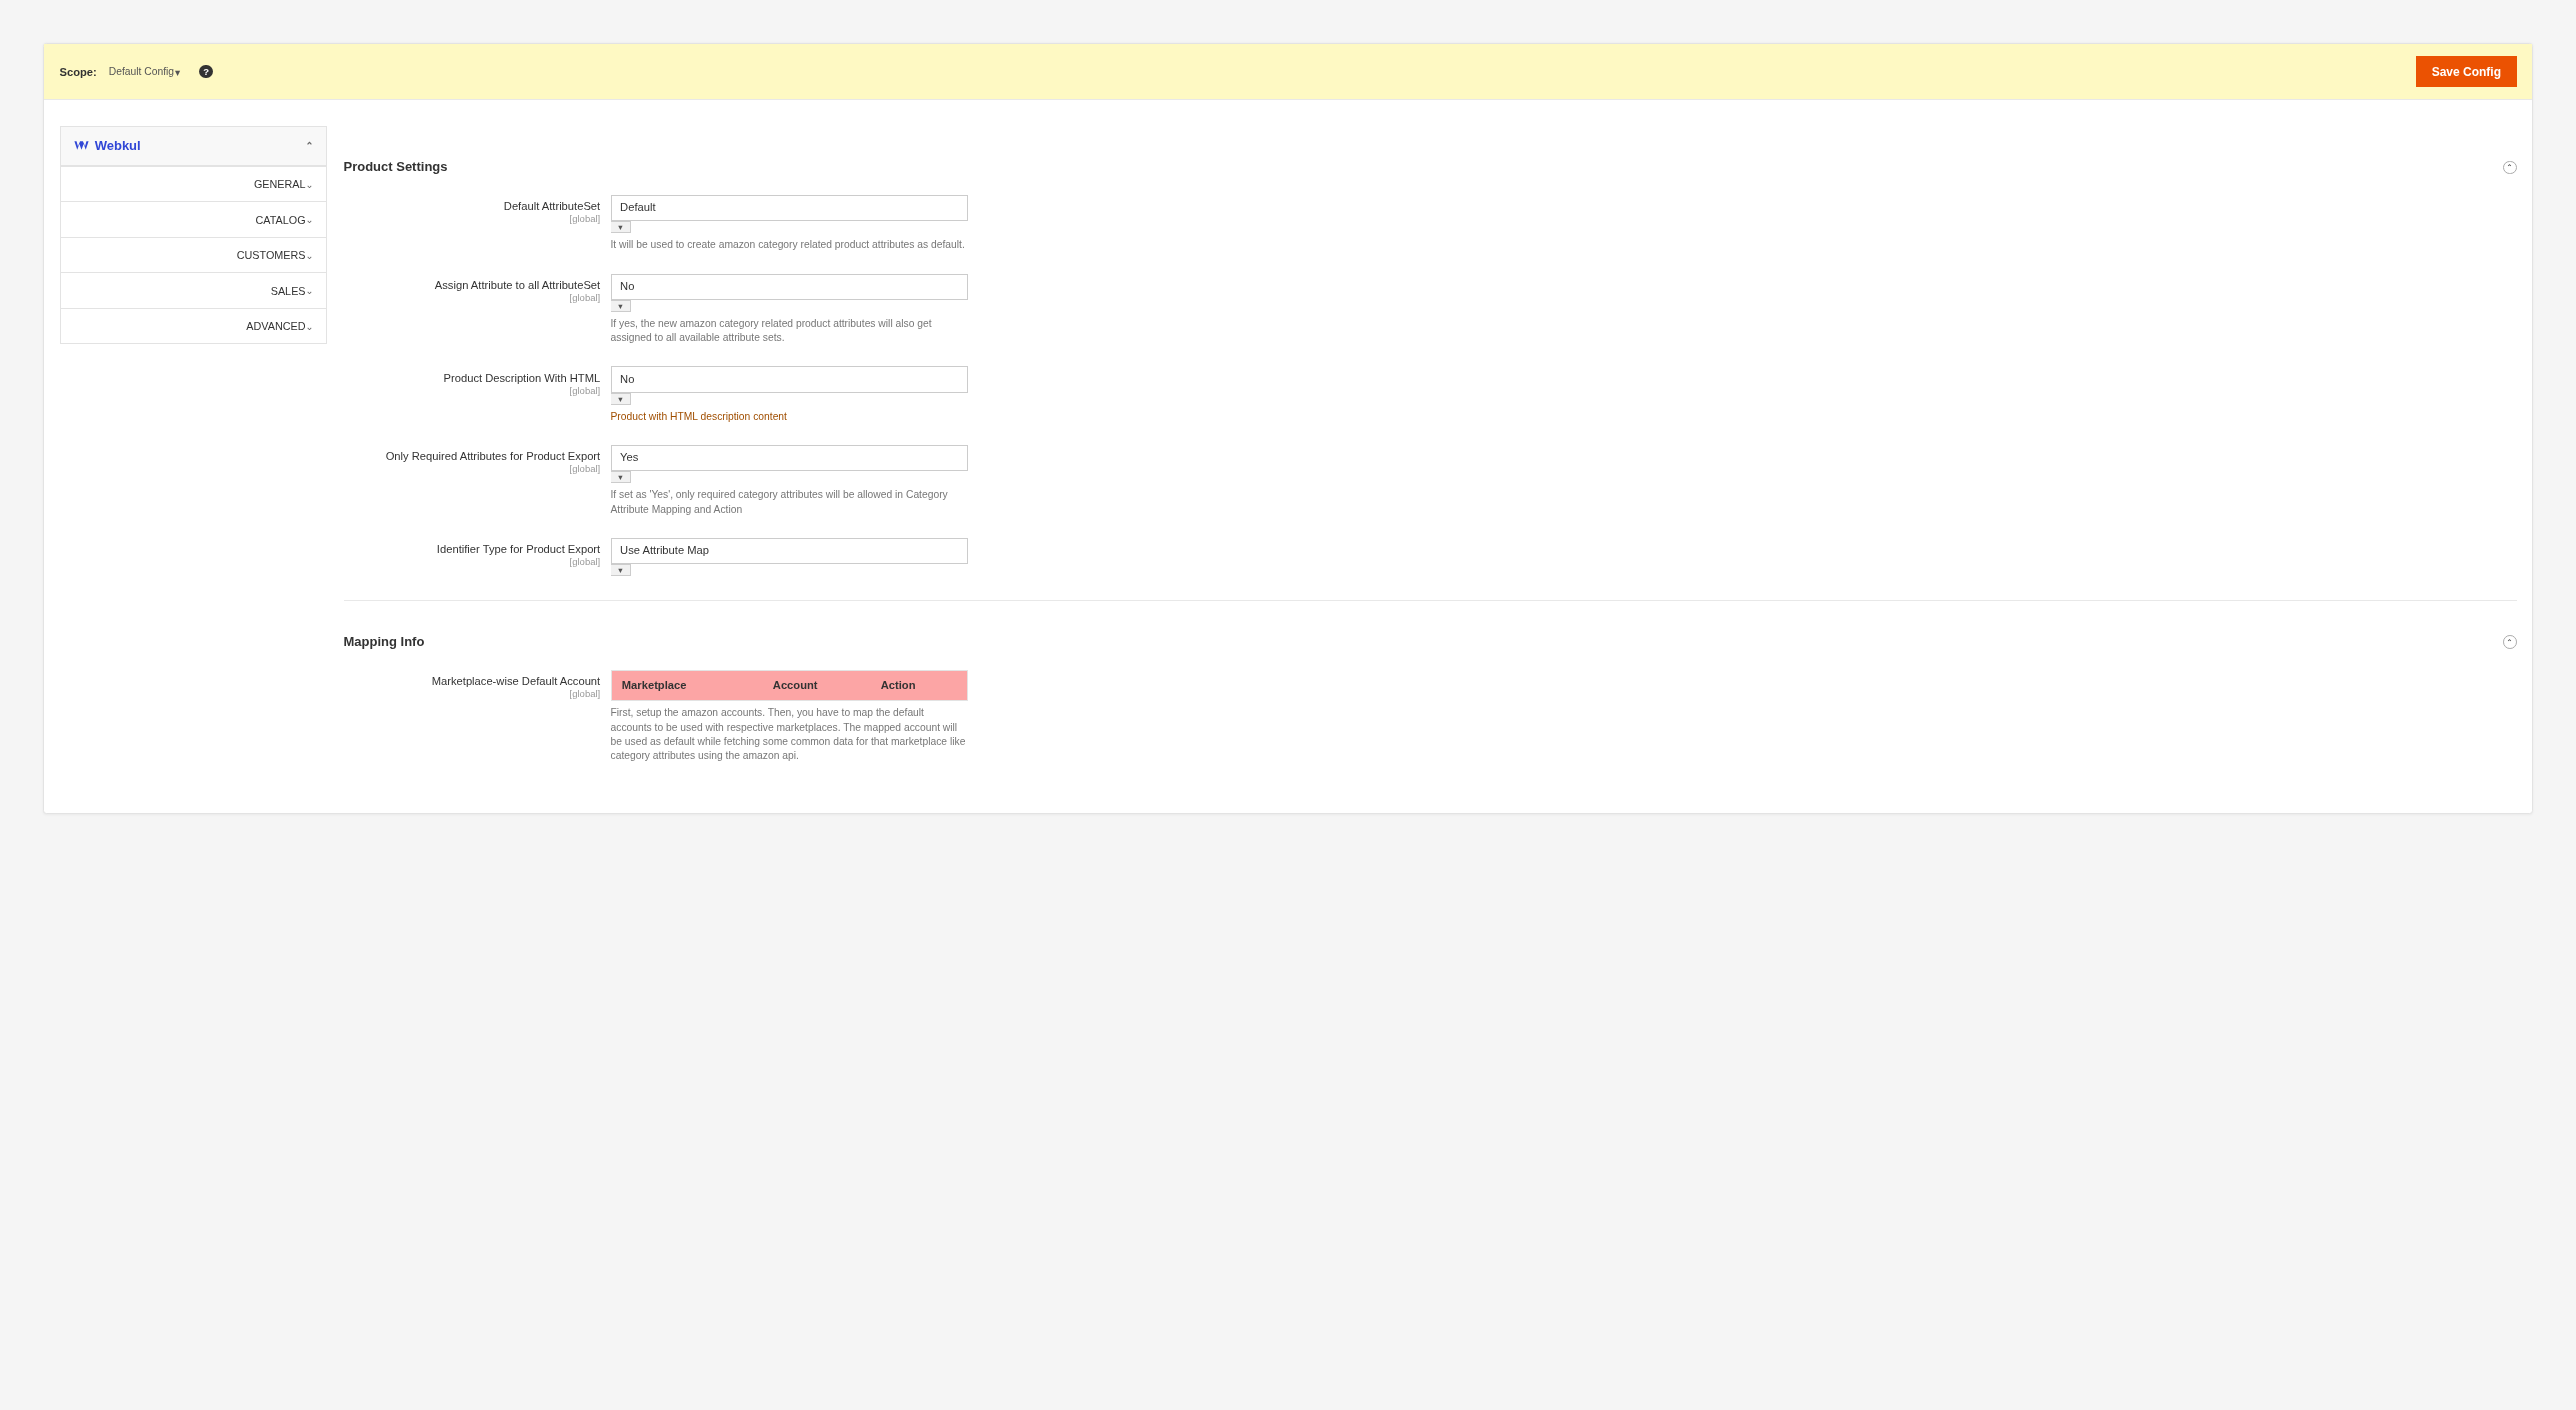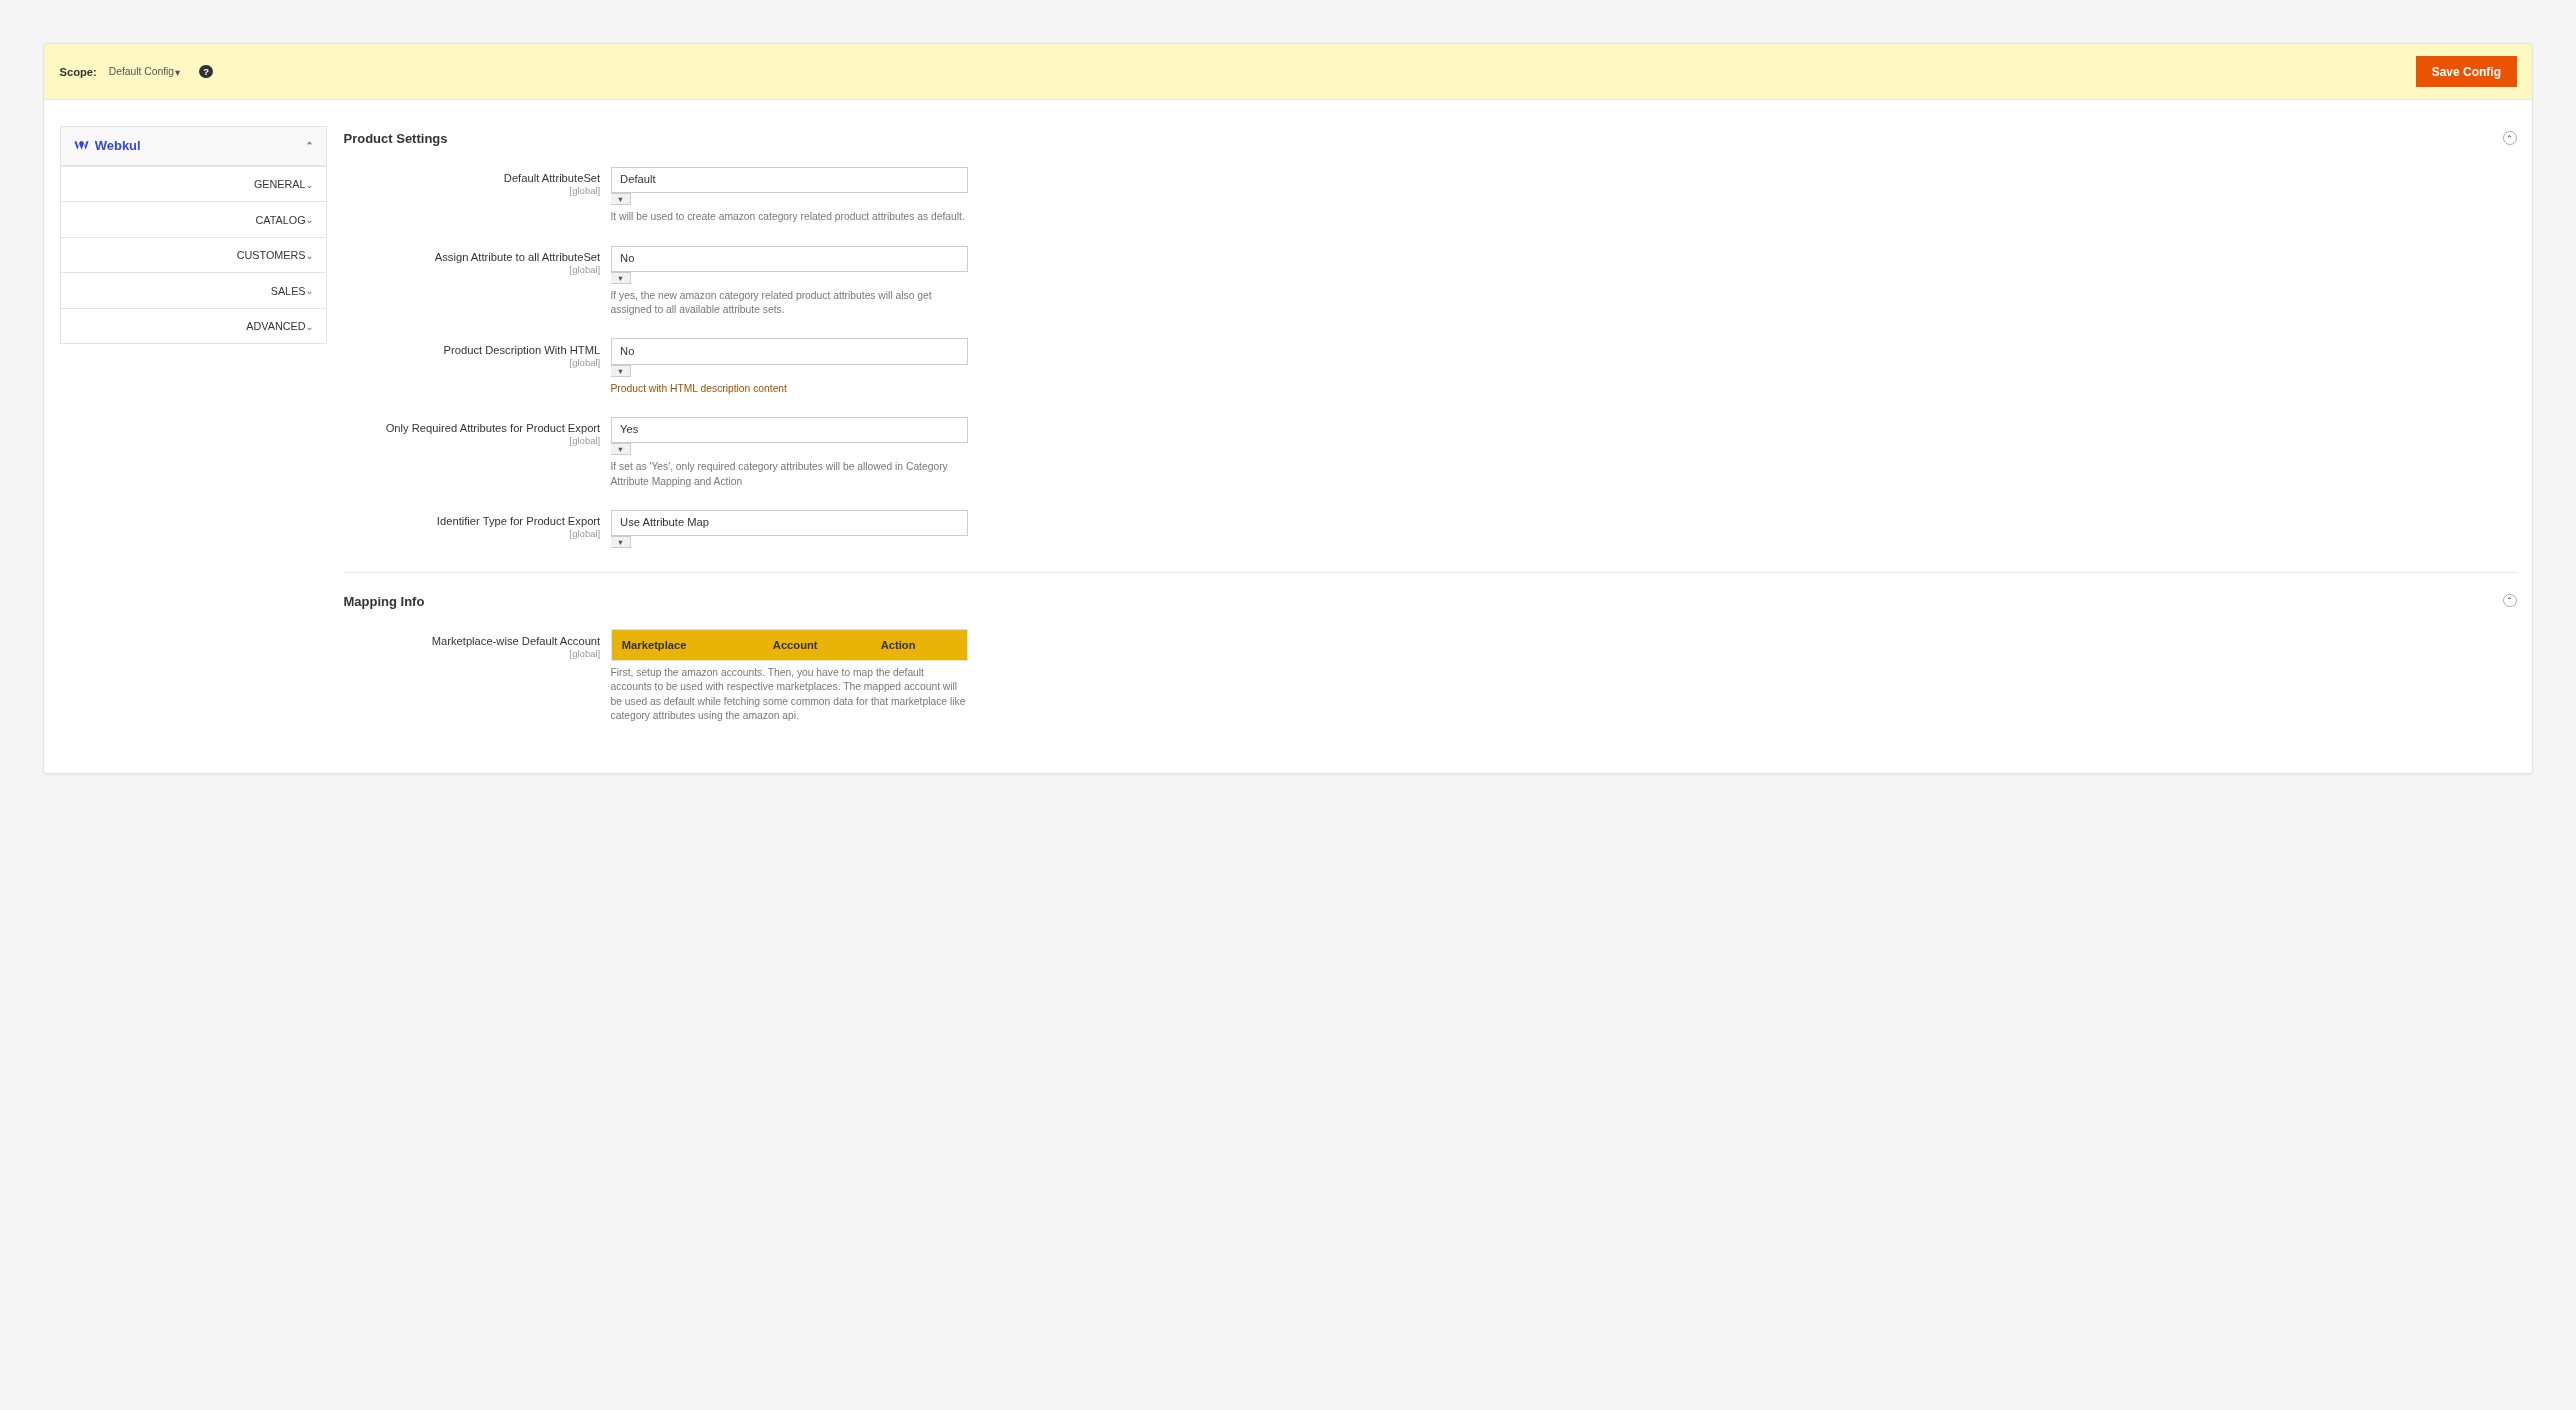--- a/index.html
+++ b/index.html
@@ -16,35 +16,35 @@
 .side-group { border: 0.9px solid #e3e3e3; background: #f8f8f8; }
 .side-group-header { display: flex; align-items: center; justify-content: space-between; padding: 10.3px 12px; font-weight: 700; color: #3147d6; cursor: pointer; border-bottom: 0.9px solid #e3e3e3; }
 .brand { display: flex; align-items: center; gap: 5.2px; font-size: 13px; }
 .side-sub { background: #fff; }
 .side-sub-item { padding: 10.3px 13.8px; font-size: 11.2px; color: #555; border-left: 2.6px solid transparent; cursor: pointer; }
 .side-sub-item.active { border-left: 2.6px solid #eb5202; background: #fff; font-weight: 400; color: #333; }
 .side-sub-item.inactive { background: #f1f1f1; }
 .side-cat { padding: 11.2px 12px; font-size: 10.8px; font-weight: 400; color: #333; display: flex; align-items: center; justify-content: flex-end; border: 0.9px solid #e3e3e3; margin-top: -0.9px; background: #fff; cursor: pointer; }
 .chev { font-size: 9.5px; color: #666; }
 .main { flex: 1; min-width: 0; }
-.section-head { display: flex; align-items: flex-start; justify-content: space-between; padding: 5.2px 0 15.5px; }
+.section-head { display: flex; align-items: flex-end; justify-content: space-between; padding: 5.2px 0 15.5px; margin-top: 28px; }
 .section-title { font-size: 13px; font-weight: 700; color: #333; }
 .collapse-icon { width: 13.8px; height: 13.8px; border: 0.9px solid #aaa; border-radius: 50%; display: flex; align-items: center; justify-content: center; font-size: 7.8px; color: #444; cursor: pointer; }
 .field-row { display: flex; align-items: flex-start; padding: 5.2px 0 15.5px; }
 .field-label { width: 267px; text-align: right; padding-right: 10.3px; padding-top: 3.4px; }
 .field-label-text { font-size: 11.2px; color: #333; }
 .field-scope { font-size: 9.5px; color: #999; display: block; }
 .field-control { width: 357px; }
 .field-note { font-size: 10.3px; color: #777; margin-top: 5.2px; line-height: 1.4; }
 .field-note.warn { color: #a04e00; }
 .select-wrap { display: flex; flex-direction: column; }
 .select-input { flex: 1; border: 0.9px solid #ccc; padding: 5.2px 8.6px; font-size: 11.2px; background: #fff; height: 26px; line-height: 13.8px; }
 .select-caret { width: 20.7px; border: 0.9px solid #ccc; border-left: none; background: #f1f1f1; display: flex; align-items: center; justify-content: center; font-size: 8.6px; color: #555; cursor: pointer; }
 .divider { border: none; border-top: 0.9px solid #e8e8e8; margin: 8.6px 0 15.5px; }
-.map-table { border: 0.9px solid #e3e3e3; background: #eab308; }
+.map-table { border: 0.9px solid #e3e3e3; background: #fca5a5; }
 .map-head { display: flex; padding: 8.6px 10.3px; font-size: 11.2px; font-weight: 600; color: #333; }
 .map-col-1 { flex: 1.4; }
 .map-col-2 { flex: 1; }
 .map-col-3 { flex: 0.7; }
 .map-body { padding: 8.6px 10.3px; }
 .add-btn { border: 0.9px solid #bbb; background: #f1f1f1; padding: 5.2px 12px; font-size: 11.2px; cursor: pointer; }
 svg.logo-svg { width: 17px; height: 17px; }
 </style>
 </head>
 <body>

